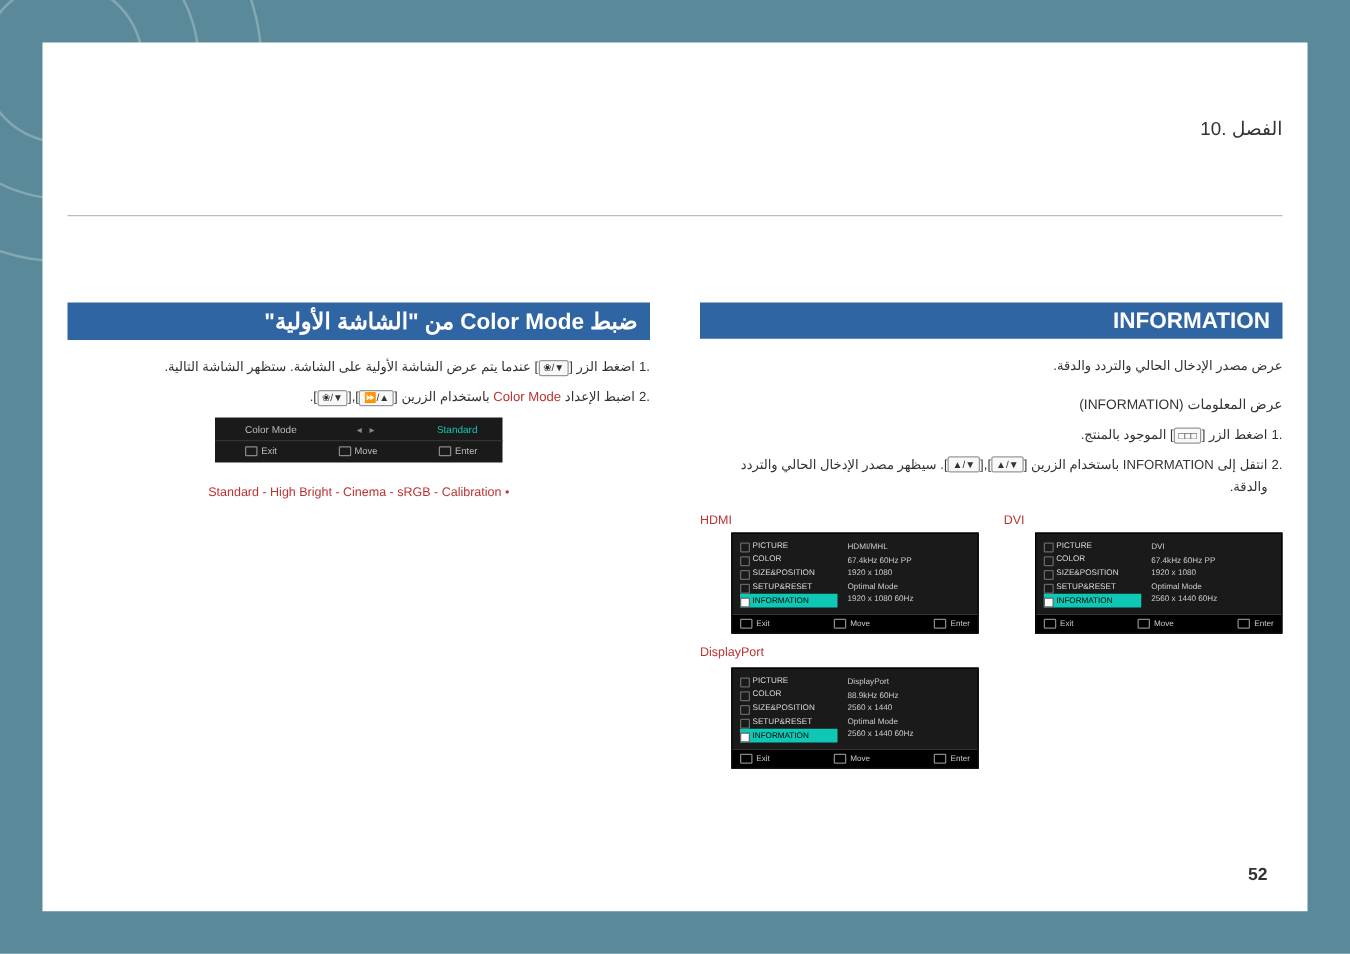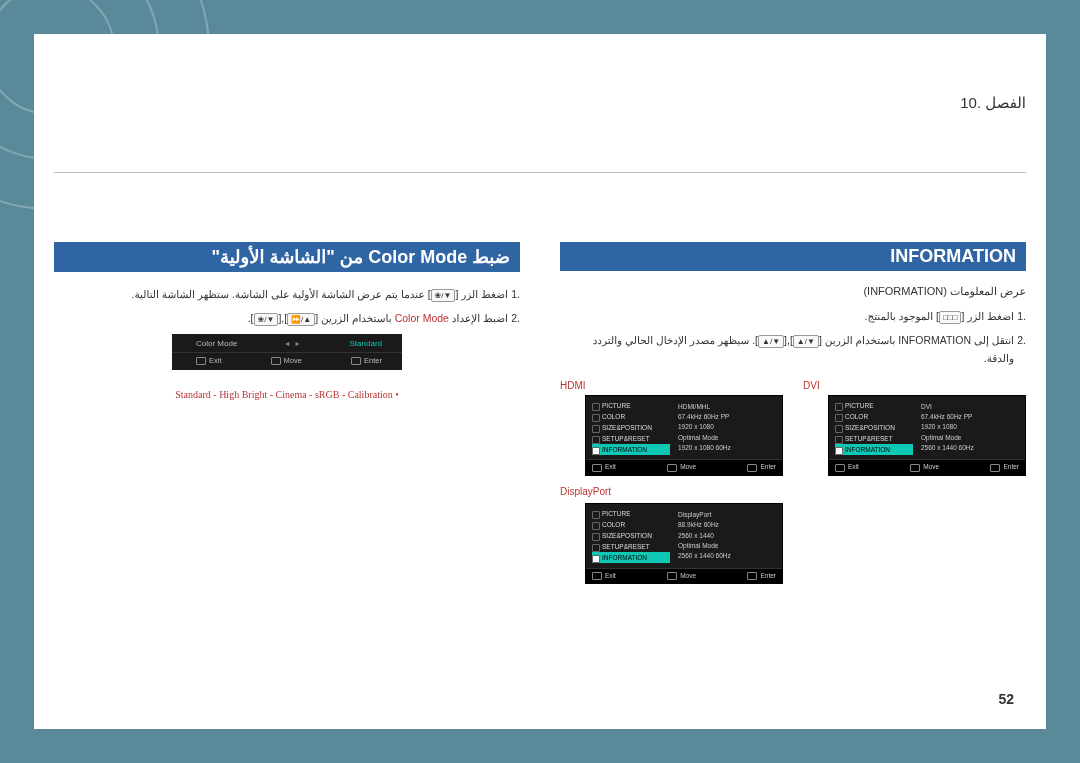--- a/index.html
+++ b/index.html
@@ -211,21 +211,20 @@
   }
   .osd-cm .bar span::before{
     content:""; display:inline-block; width:8px;height:6px;border:1px solid #888;margin-right:3px;vertical-align:middle;border-radius:1px;
   }
   .modes-list {
     color: #b33;
     font-size: 10px;
     text-align: center;
     direction: ltr;
     margin-top: 19px;
-    font-family: Liberation Serif, serif;
   }
   .osd-single {
     width: 198px;
     margin-top: 6px;
   }
 
   .pagenum {
     position: absolute;
     bottom: 22px;
     right: 32px;
@@ -245,20 +244,21 @@
 
   <div class="header">
     <div class="chapter">الفصل .10</div>
   </div>
   <div class="rule"></div>
 
   <div class="cols">
 
     <div class="col">
       <div class="section-bar italic-en">INFORMATION</div>
+      <div class="body-text">عرض مصدر الإدخال الحالي والتردد والدقة.</div>
       <div class="subhead">عرض المعلومات (INFORMATION)</div>
       <div class="body-text">
         <ol>
           <li>
             <span class="num">.1</span>
             <span>اضغط الزر [</span><span class="key">□□□</span><span>] الموجود بالمنتج.</span>
           </li>
           <li>
             <span class="num">.2</span>
             <span>انتقل إلى </span><span class="inline-en">INFORMATION</span><span> باستخدام الزرين [</span><span class="key">▲/▼</span><span>],[</span><span class="key">▲/▼</span><span>]. سيظهر مصدر الإدخال الحالي والتردد والدقة.</span>

